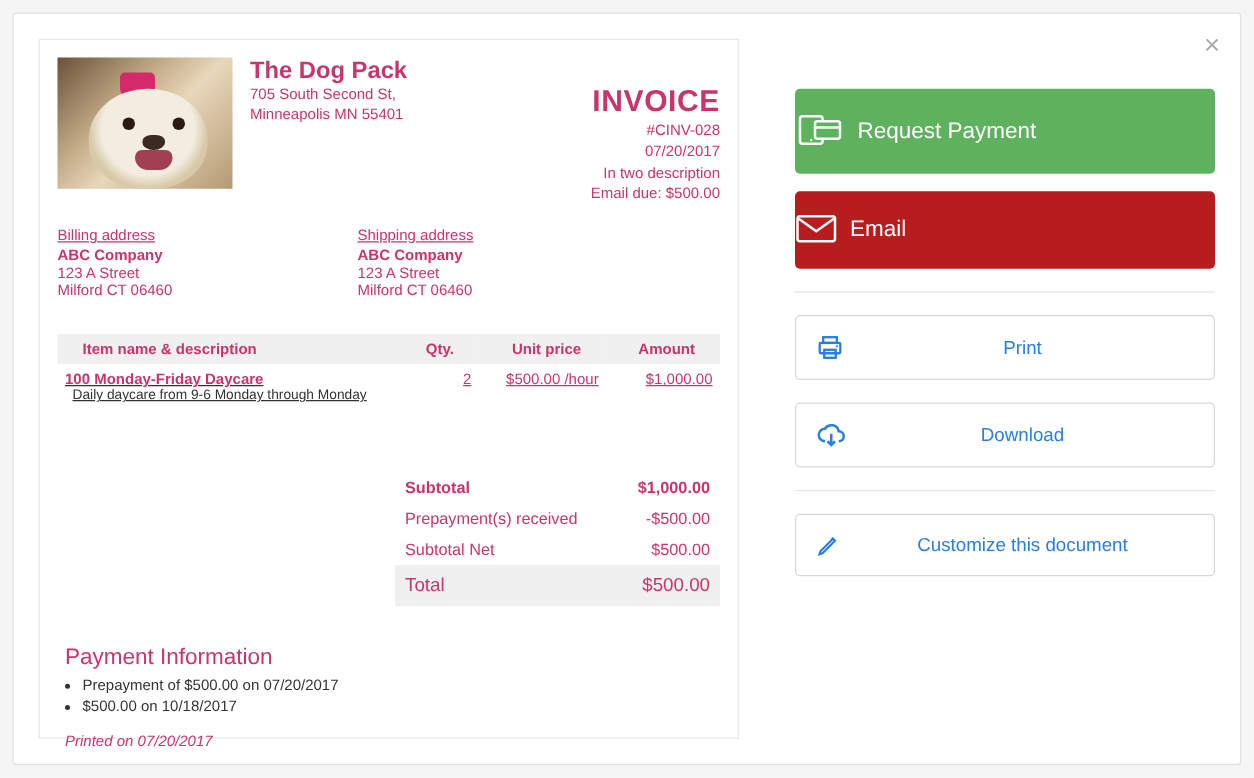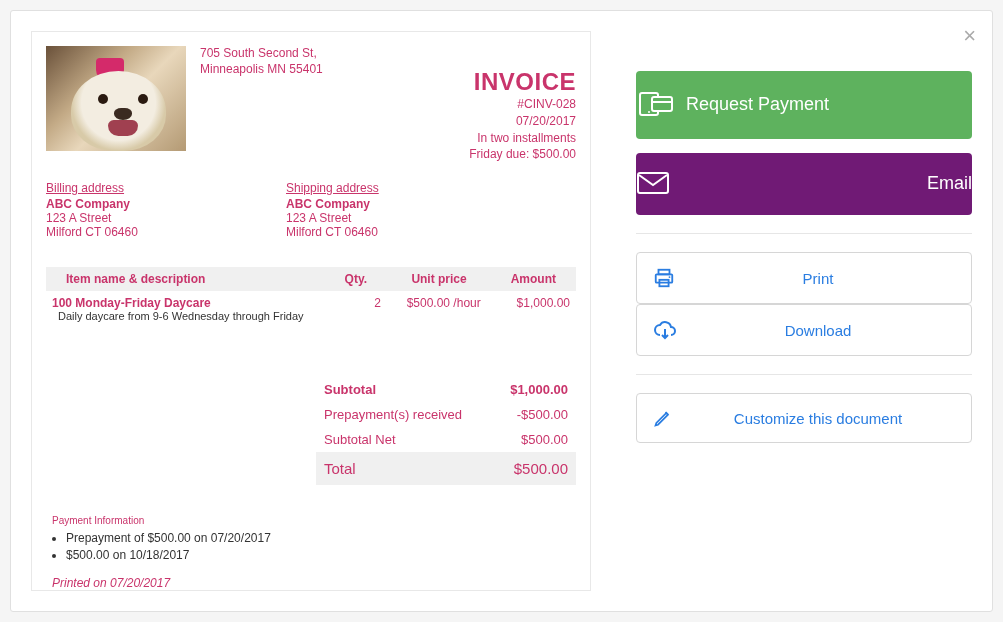--- a/index.html
+++ b/index.html
@@ -92,101 +92,103 @@
     border-collapse: collapse;
     font-size: 12px;
   }
   .items th {
     background: #f0f0f0;
     text-align: left;
     padding: 5px 20px;
     font-weight: 700;
   }
   .items th.r, .items td.r { text-align: right; }
-  .items td { padding: 5px 6px; vertical-align: top; }
+  .items td { padding: 5px 6px; vertical-align: top; text-decoration: underline; }
   .item-desc { font-size: 11px; color: #333; padding-left: 6px; }
   
   .totals {
     width: 260px;
     margin-left: auto;
     margin-top: 50px;
     font-size: 13px;
   }
   .totals .row { display:flex; justify-content: space-between; padding: 5px 8px; }
   .totals .row.grand {
     background: #f0f0f0;
     font-weight: 400;
     font-size: 15px;
     padding: 8px 8px;
   }
   
   .payinfo { margin-top: 30px; padding-left: 6px; }
-  .payinfo-title { font-size: 10px; }
+  .payinfo-title { font-size: 18px; }
   .payinfo ul { margin: 4px 0 12px 14px; padding: 0; }
   .payinfo li { font-size: 12px; color: #333; line-height:1.4;}
   .printed { font-size: 12px; font-style: italic; margin-top: 2px; }
   
   .big-btn {
     width: 100%;
     border: none;
     border-radius: 4px;
     color: #fff;
     font-size: 18px;
     padding: 18px 0 20px 0;
     cursor: pointer;
     margin-bottom: 14px;
     display: flex;
     flex-direction: row;
     align-items: center;
     gap: 10px;
   }
   .big-btn.green { background: #5eb25e; }
-  .big-btn.blue  { background: #701a75; justify-content: space-between; }
+  .big-btn.blue  { background: #b91c1c; }
   .divider { height:1px; background:#e6e6e6; margin: 18px 0; }
   .outline-btn {
     width: 100%;
     background: #fff;
     border: 1px solid #d6d6d6;
     border-radius: 4px;
     color: #2a7de1;
     font-size: 15px;
     padding: 14px 16px;
     cursor: pointer;
     display: flex;
     align-items: center;
+    margin-bottom: 18px;
   }
   .outline-btn .ico { width: 28px; display:flex; }
   .outline-btn .lbl { flex:1; text-align:center; }
   svg { display:block; }
 </style>
 </head>
 <body>
 
 <div class="modal">
   <button class="close-x">×</button>
 
   <div class="invoice-panel">
     <div class="inv-header">
       <div class="logo">
         <span class="dog-eye-l"></span>
           <span class="dog-eye-r"></span>
         <span class="dog-nose"></span>
           <span class="dog-mouth"></span>
       </div>
       <div class="company">
+        <div class="company-name pink">The Dog Pack</div>
         <div class="company-addr pink">705 South Second St,</div>
         <div class="company-addr pink">Minneapolis MN 55401</div>
       </div>
       <div class="inv-title-block">
         <div class="inv-title pink">INVOICE</div>
         <div class="inv-meta pink">#CINV-028</div>
         <div class="inv-meta pink">07/20/2017</div>
-        <div class="inv-meta pink">In two installments</div>
+        <div class="inv-meta pink">In two description</div>
         <div class="inv-meta pink">
-          <span>Friday due:</span> <span>$500.00</span>
+          <span>Email due:</span> <span>$500.00</span>
         </div>
       </div>
     </div>
 
     <div class="addresses">
       <div class="addr-col">
         <div class="addr-label pink">Billing address</div>
         <div class="addr-name pink">ABC Company</div>
         <div class="addr-line pink">123 A Street</div>
         <div class="addr-line pink">Milford CT 06460</div>
@@ -205,21 +207,21 @@
           <th class="pink">Item name &amp; description</th>
           <th class="pink r">Qty.</th>
           <th class="pink r">Unit price</th>
           <th class="pink r">Amount</th>
         </tr>
       </thead>
       <tbody>
         <tr>
           <td>
             <div class="pink" style="font-weight:700">100 Monday-Friday Daycare</div>
-            <div class="item-desc">Daily daycare from 9-6 Wednesday through Friday</div>
+            <div class="item-desc">Daily daycare from 9-6 Monday through Monday</div>
           </td>
           <td class="r pink">2</td>
           <td class="r pink">$500.00 /hour</td>
           <td class="r pink">$1,000.00</td>
         </tr>
       </tbody>
     </table>
 
     <div class="totals">
       <div class="row pink">

